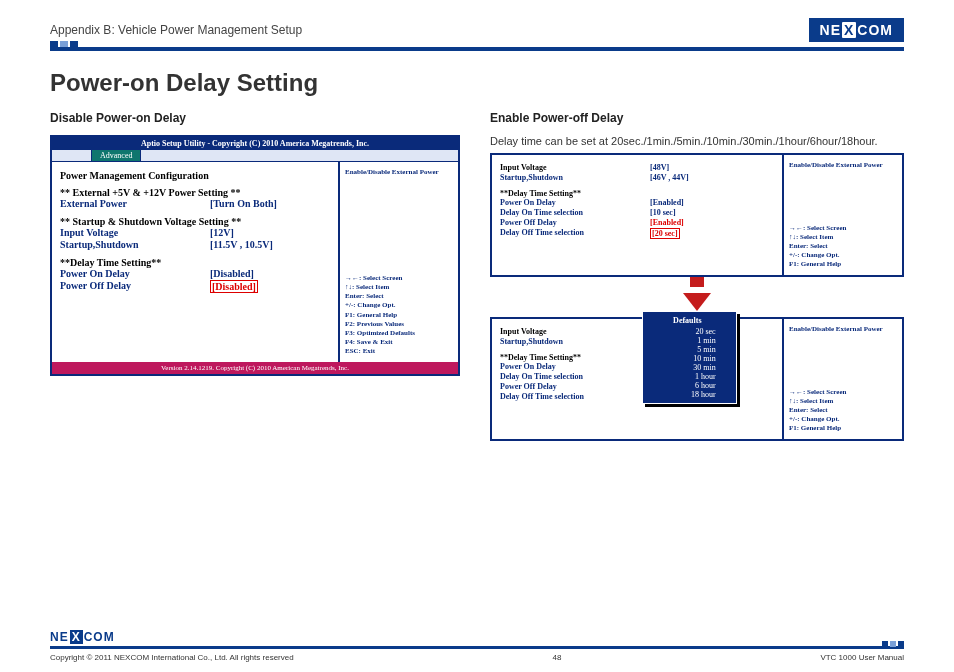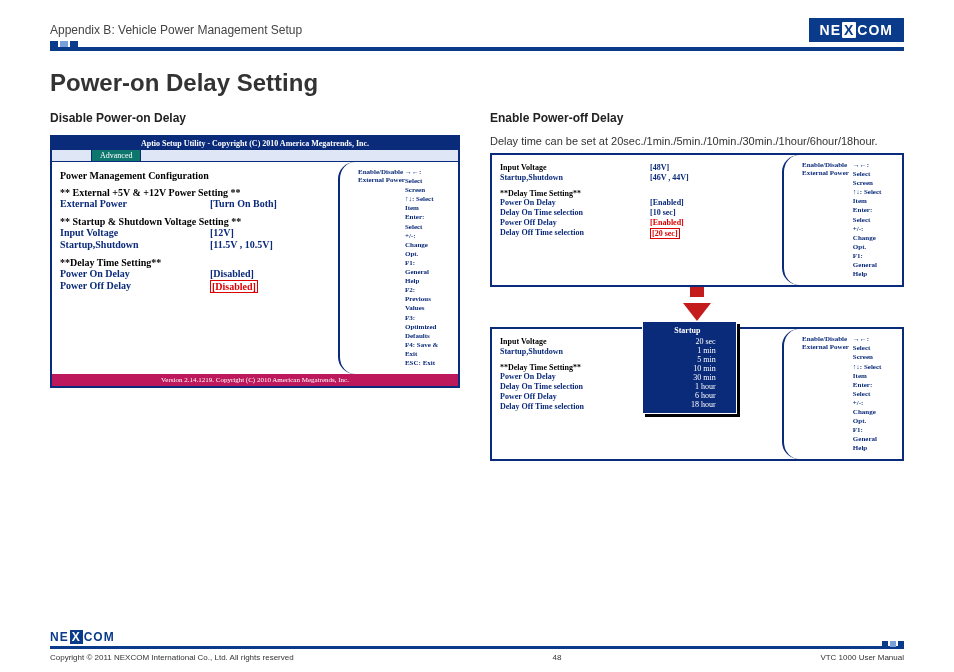--- a/index.html
+++ b/index.html
@@ -19,21 +19,21 @@
   .col-right { flex: 1; }
   h2.section { font-size: 12px; font-weight: bold; margin: 4px 0 10px 0; }
   .desc { font-size: 11px; color: #333; margin-bottom: 6px; }
   .bios { border: 2px solid #0a2a7a; font-family: "Times New Roman", serif; }
   .bios-top { background: #0a2a7a; color: #fff; font-size: 8px; text-align: center; font-weight: bold; padding: 2px 0; }
   .bios-tabs { background: #dfe6f5; display: flex; font-size: 8px; border-bottom: 1px solid #0a2a7a; }
   .bios-tab { padding: 1px 8px; color: #0a2a7a; border-right: 1px solid #0a2a7a; }
   .bios-tab.active { background: #0f766e; color: #fff; }
   .bios-body { display: flex; background: #fff; }
   .bios-main { flex: 1; padding: 8px; font-size: 10px; color: #0a2a7a; min-height: 200px; }
-  .bios-side { width: 120px; border-left: 2px solid #0a2a7a; padding: 6px 18px; font-size: 7px; display: flex; flex-direction: row; justify-content: space-between; color: #0a2a7a; border-radius: 17px; }
+  .bios-side { width: 120px; border-left: 2px solid #0a2a7a; padding: 6px 5px; font-size: 7px; display: flex; flex-direction: column; justify-content: space-between; color: #0a2a7a; }
   .bios-side .hint { color: #0a2a7a; font-weight: bold; }
   .bios-side .keys { color: #0a2a7a; font-weight: bold; line-height: 1.3; }
   .bios-foot { background: #be185d; color: #fff; font-size: 7px; text-align: center; padding: 2px 0; }
   .kv { display: flex; margin-bottom: 1px; }
   .kv .k { width: 150px; }
   .kv .v { }
   .hdr-line { color: #000; font-weight: bold; }
   .sel { color: #0a2a7a; font-weight: bold; }
   .static { color: #000; font-weight: bold; }
   .hl-red { border: 1px solid #d00; padding: 0 1px; color: #d00; font-weight: bold; }
@@ -217,21 +217,21 @@
             <div class="keys">
               <div>→←: Select Screen</div>
                 <div>↑↓: Select Item</div>
                 <div>Enter: Select</div>
               <div>+/-: Change Opt.</div>
                 <div>F1: General Help</div>
             </div>
           </div>
         </div>
         <div class="options-box" style="left:150px; top:-8px;">
-          <div class="opt-title">Startup</div>
+          <div class="opt-title">Defaults</div>
           <div class="opt">20 sec</div>
           <div class="opt">1 min</div>
           <div class="opt">5 min</div>
           <div class="opt">10 min</div>
           <div class="opt">30 min</div>
           <div class="opt">1  hour</div>
           <div class="opt">6  hour</div>
           <div class="opt">18 hour</div>
         </div>
       </div>

